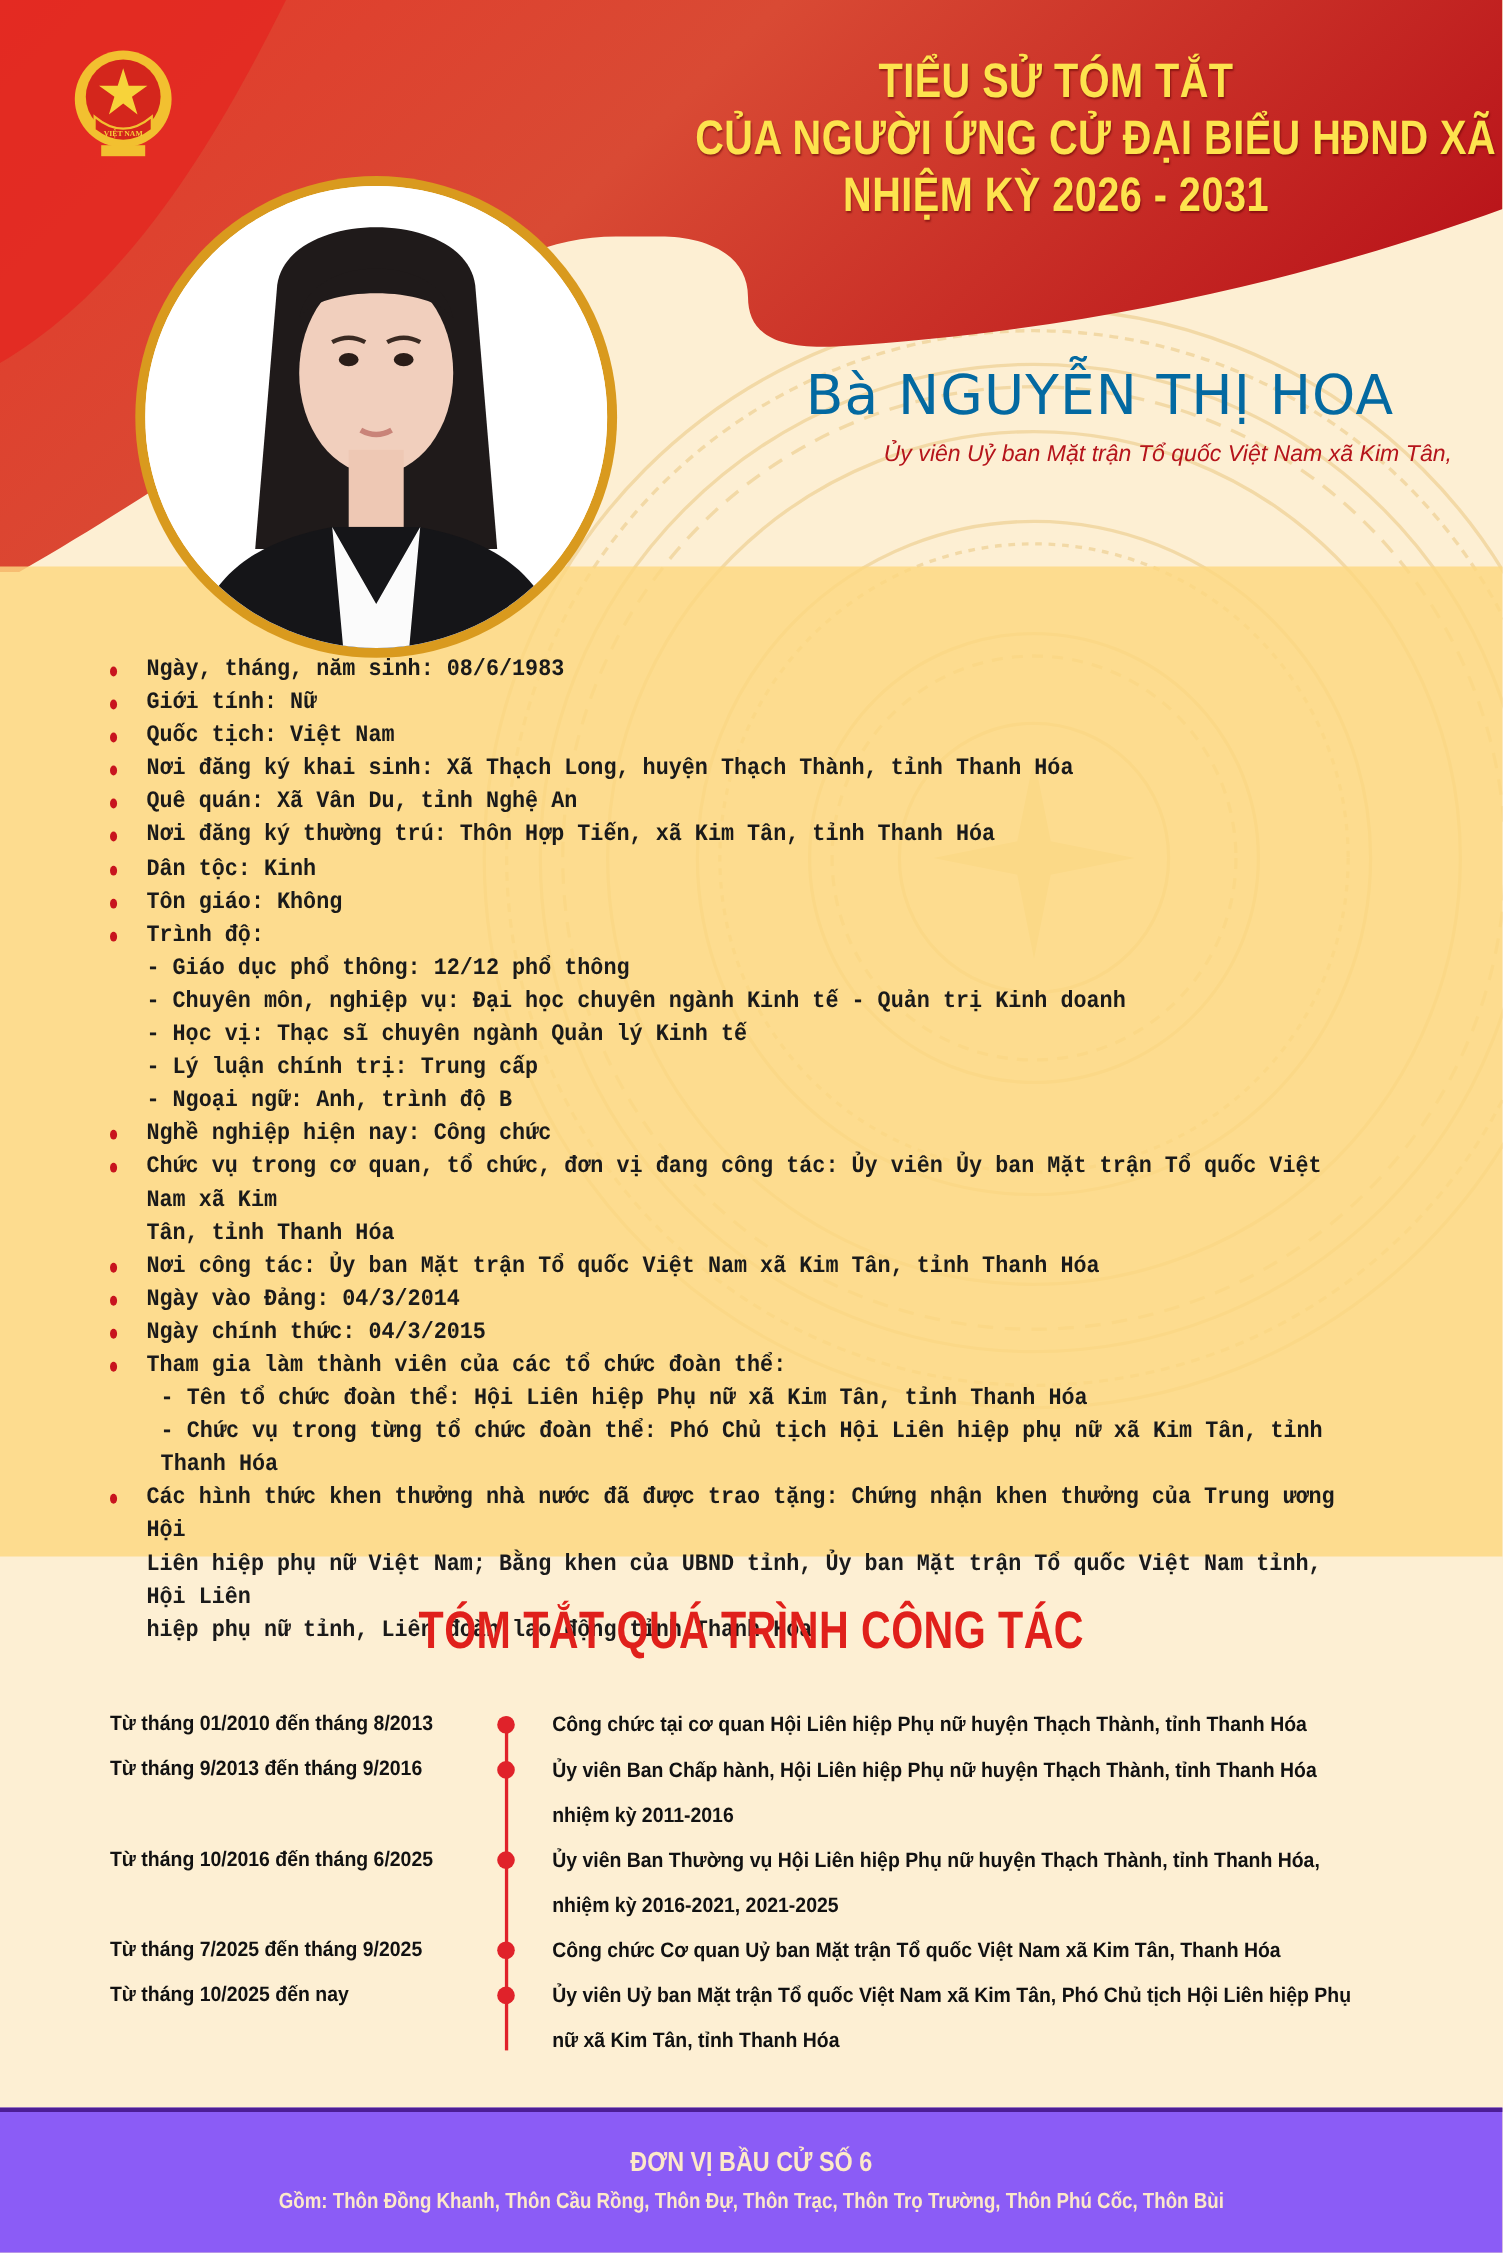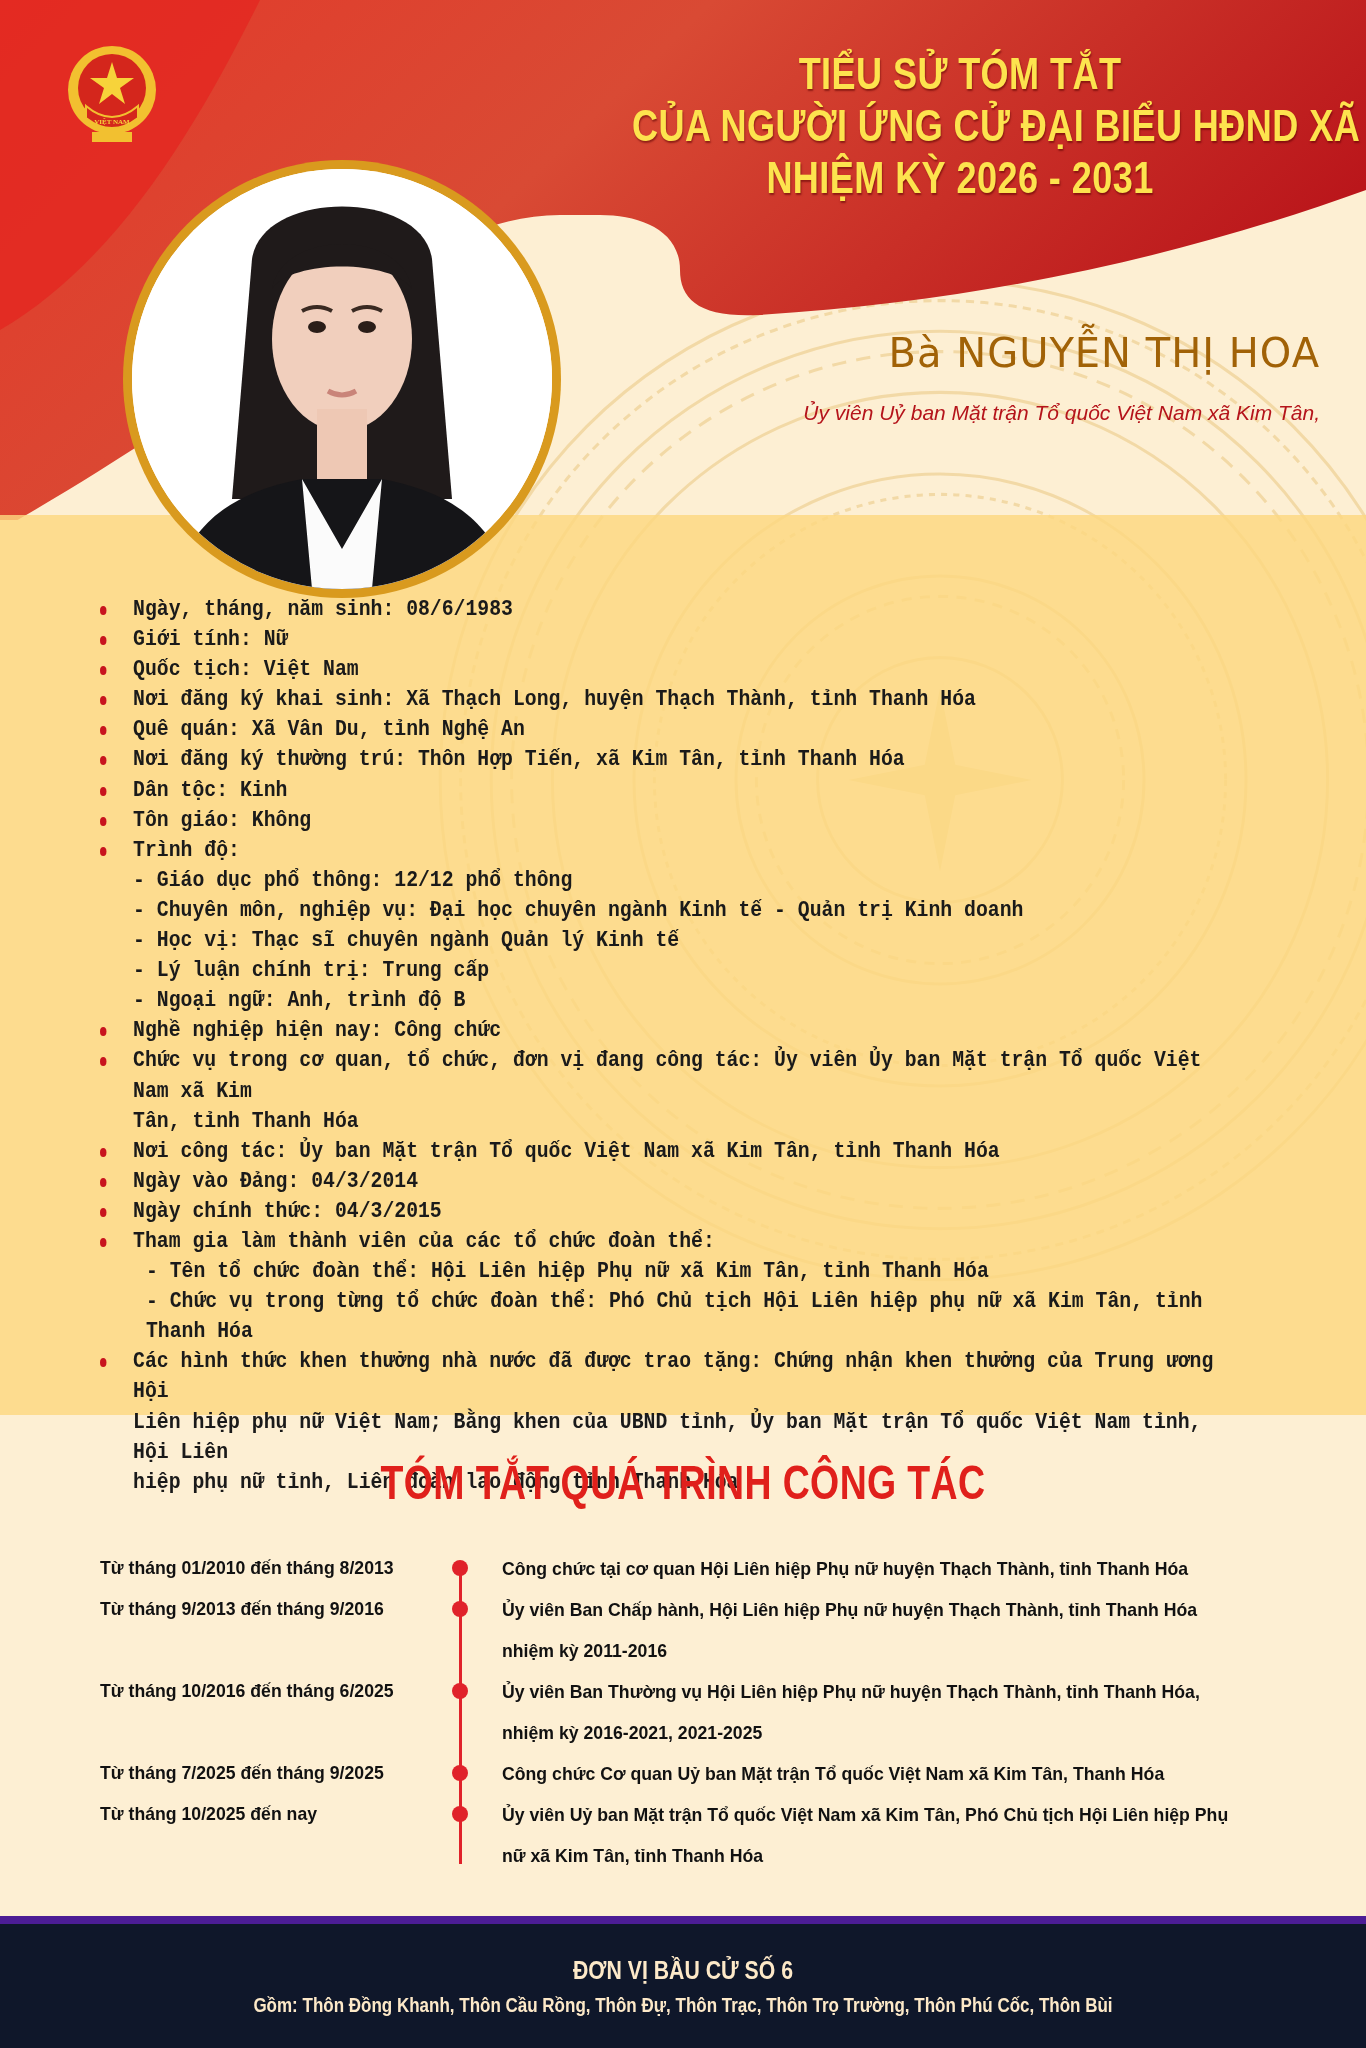--- a/index.html
+++ b/index.html
@@ -39,22 +39,22 @@
   .photo-ring {
     position: absolute; left: 123px; top: 160px; width: 438px; height: 438px;
     border-radius: 50%; background: #d99a1e; padding: 9px;
   }
   .photo-inner {
     width: 100%; height: 100%; border-radius: 50%; background: #ffffff; overflow: hidden; position: relative;
   }
   .photo-inner svg { width: 100%; height: 100%; display: block; }
 
   .name {
-    position: absolute; left: 680px; top: 330px; width: 640px; text-align: right;
-    color: #a16207; font-size: 40px; font-weight: 400; letter-spacing: 1px;
+    position: absolute; left: 680px; top: 330px; width: 640px; text-align: center;
+    color: #0369a1; font-size: 50px; font-weight: 400; letter-spacing: 1px;
     font-family: "DejaVu Sans", sans-serif;
   }
   .roles {
     position: absolute; left: 600px; top: 398px; width: 720px; text-align: right;
     color: #b5141b; font-style: italic; font-size: 21px; line-height: 30px;
   }
 
   .bio-list { position: absolute; left: 100px; top: 594px; width: 1220px; list-style: none; font-family: Liberation Mono, monospace; }
   .bio-list li {
     position: relative; padding-left: 36px; font-size: 21.5px; line-height: 30.1px;
@@ -81,21 +81,21 @@
     transform: scaleX(0.93); transform-origin: left center; line-height: 40px;
   }
   .tl-dot {
     position: absolute; left: 420px; top: 12px; width: 16px; height: 16px; border-radius: 50%; background: #e0222a;
   }
   .tl-desc {
     position: absolute; left: 470px; width: 880px; font-size: 19px; font-weight: 700;
     line-height: 41px; transform: scaleX(0.93); transform-origin: left center;
   }
 
-  .footer { position: absolute; left: 0; top: 1916px; width: 1366px; height: 132px; background: #0f172a; border-top: 8px solid #4c1d95; }
+  .footer { position: absolute; left: 0; top: 1916px; width: 1366px; height: 132px; background: #8b5cf6; border-top: 4px solid #4c1d95; }
   .footer-title {
     position: absolute; left: 0; top: 32px; width: 1366px; text-align: center;
     color: #fde9c8; font-size: 25px; font-weight: 700; transform: scaleX(0.85);
   }
   .footer-sub {
     position: absolute; left: 0; top: 70px; width: 1366px; text-align: center;
     color: #fde9c8; font-size: 20px; font-weight: 700; transform: scaleX(0.85);
   }
 </style>
 </head>

